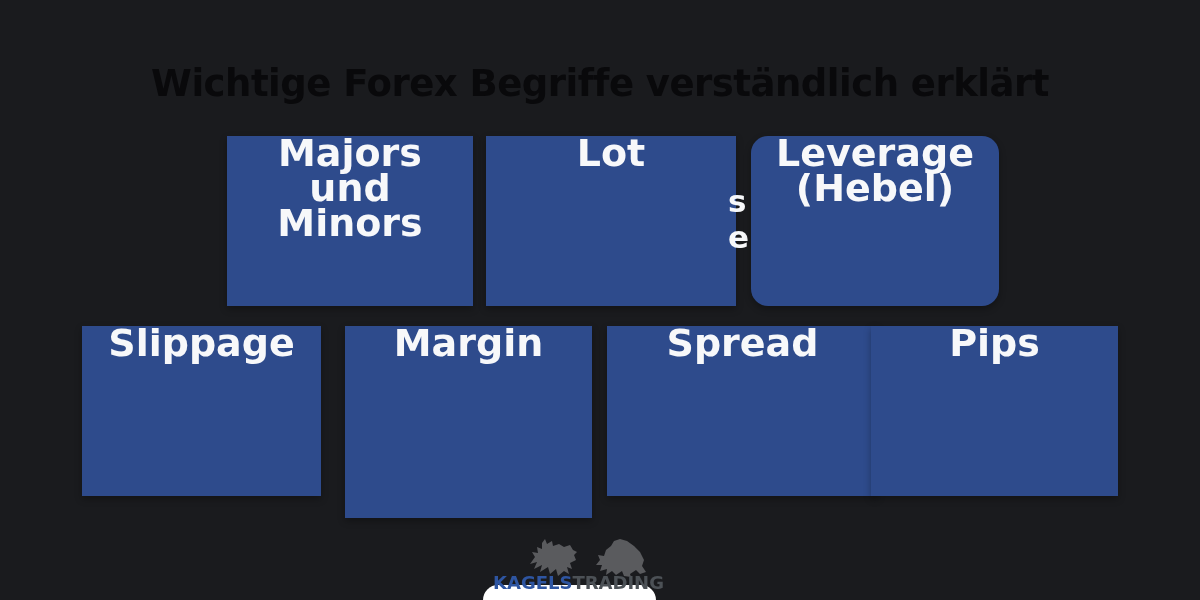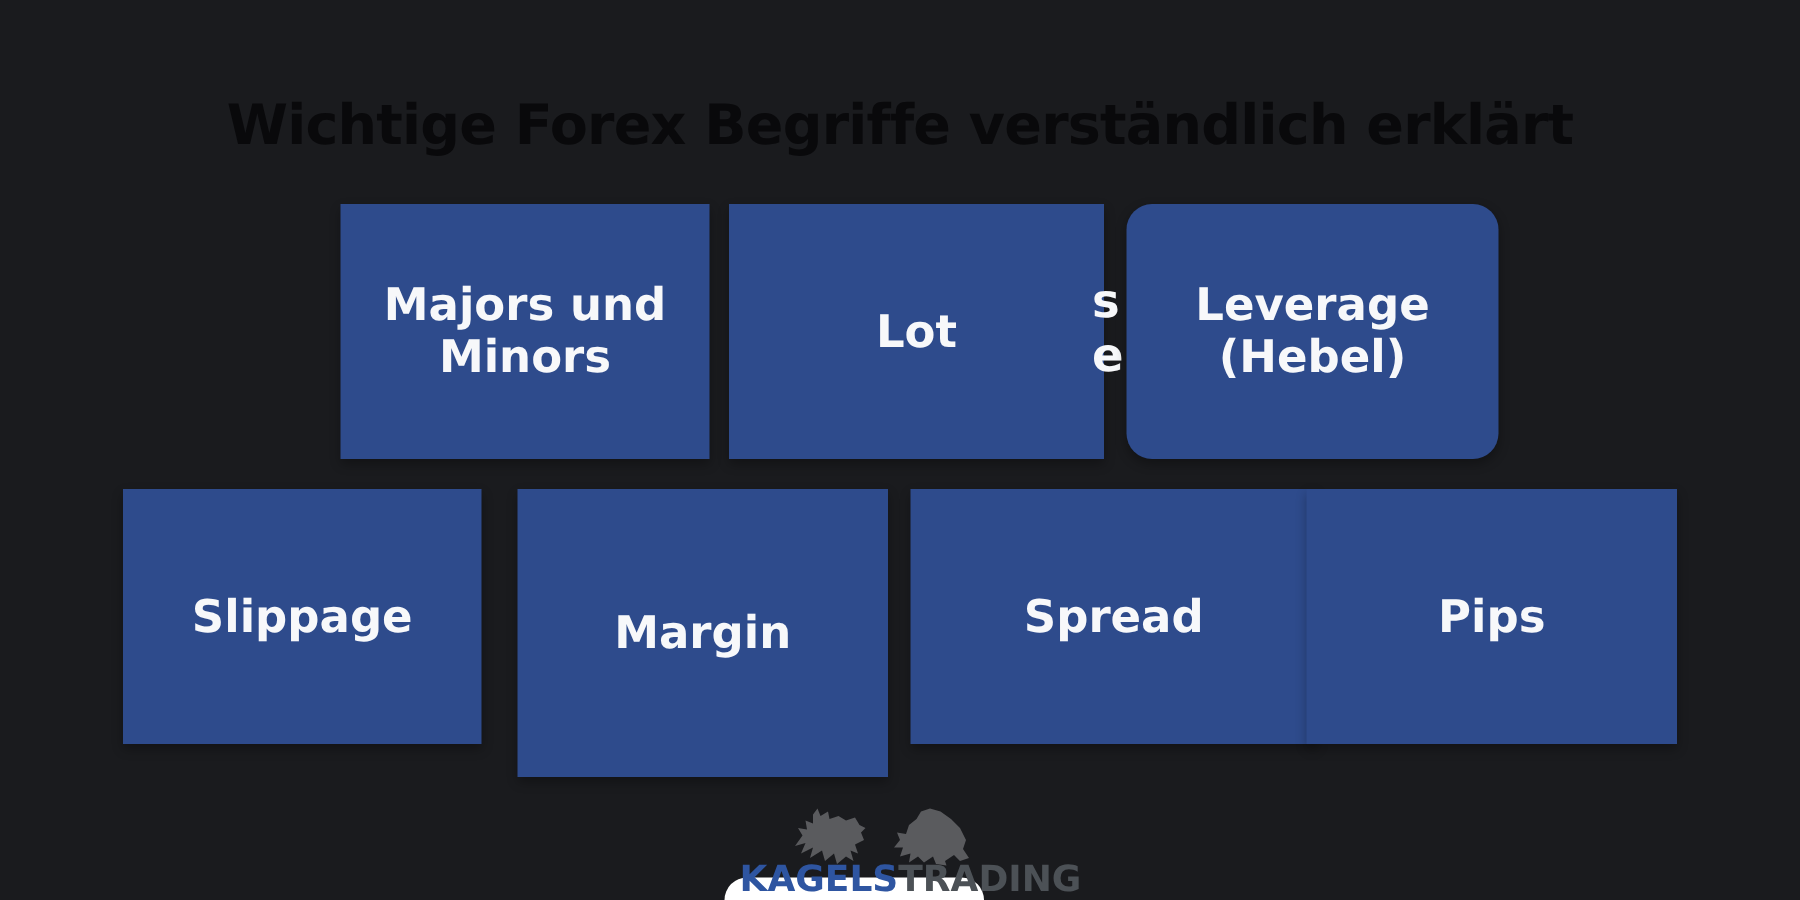--- a/index.html
+++ b/index.html
@@ -15,23 +15,23 @@
     position:absolute;left:0;top:62px;width:1200px;
     text-align:center;
     font-size:37px;font-weight:800;letter-spacing:-0.5px;
     color:#09090b;
   }
 
   .term-box{
     position:absolute;
     background:#2e4b8c;
     color:#f7f8fa;
-    display:flex;align-items:center;justify-content:center;
+    display:flex;align-items:flex-start;justify-content:center;
     text-align:center;
-    font-size:30px;font-weight:700;line-height:35px;
+    font-size:38px;font-weight:700;line-height:35px;
     box-shadow:0 3px 7px rgba(0,0,0,0.30);
     padding:0 18px;box-sizing:border-box;
   }
   
   .box-majors  {left:227px;top:136px;width:246px;height:170px;z-index:3;}
   .box-lot     {left:486px;top:136px;width:250px;height:170px;z-index:1;}
   .box-leverage{left:751px;top:136px;width:248px;height:170px;z-index:3;border-radius:17px;}
   
   .box-slippage{left:82px; top:326px;width:239px;height:170px;}
   .box-margin  {left:345px;top:326px;width:247px;height:192px;}
@@ -50,21 +50,21 @@
   .logo-pill{
     position:absolute;left:483px;top:585px;width:173px;height:15px;
     background:#ffffff;border-radius:16px 16px 0 0;z-index:4;
   }
   .logo-animals{position:absolute;left:528px;top:538px;width:126px;height:40px;z-index:5;}
   .logo-animals svg{position:absolute;top:0;}
   .bull-svg{left:0;width:62px;height:40px;}
   .bear-svg{left:66px;width:58px;height:40px;}
   .logo-wordmark{
     position:absolute;left:493px;top:572px;z-index:6;
-    font-size:24px;font-weight:800;letter-spacing:0px;white-space:nowrap;
+    font-size:18px;font-weight:800;letter-spacing:0px;white-space:nowrap;
   }
   .brand-primary{color:#2e55a1;}
   .brand-secondary{color:#4c5156;}
 </style>
 </head>
 <body>
 
 <div class="stage">
 
   <div class="page-title">Wichtige Forex Begriffe verständlich erklärt</div>

